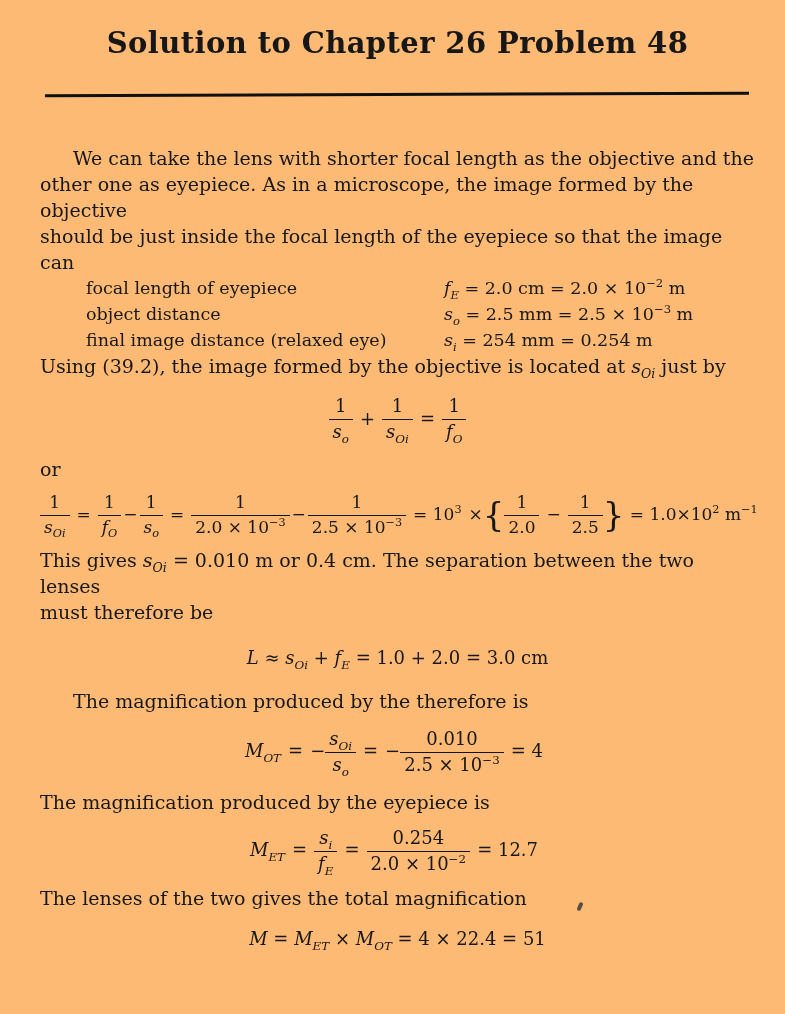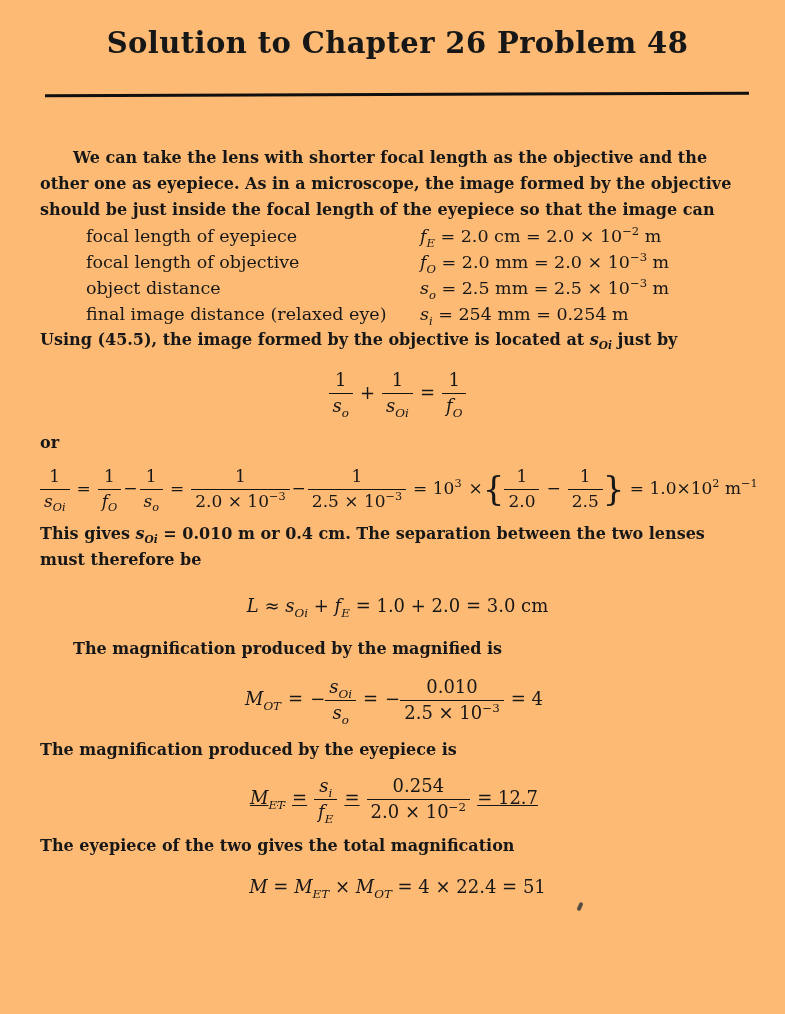--- a/index.html
+++ b/index.html
@@ -12,25 +12,25 @@
 
   .title {
     text-align:center; font-size:29px; font-weight:bold;
     margin:26px 0 0 0; letter-spacing:0.4px;
   }
   .rule {
     margin:33px 0 0 5px; width:704px; height:3.4px;
     background:#0f0f0f; transform:rotate(-0.22deg);
   }
 
-  .tl { margin:0; font-size:16px; line-height:26px;font-weight:bold; }
+  .tl { margin:0; font-size:19px; line-height:26px; }
   .first { margin-top:49px; }
   .ind { text-indent:33px; }
 
-  .grow { display:flex; font-size:17.5px; line-height:26px; }
+  .grow { display:flex; font-size:17.5px; line-height:26px;gap:24px; }
   .glabel { margin-left:46px; width:334px; flex:none; }
   .gval { white-space:nowrap; }
 
   .mi { font-style:italic; }
   sub { font-size:66%; line-height:0; }
   sup { font-size:66%; line-height:0; }
 
   .deq { text-align:center; font-size:18px; white-space:nowrap; }
   .fr { display:inline-block; vertical-align:middle; text-align:center; }
   .nm { display:block; padding:0 4px 3px 4px; line-height:1.05; }
@@ -39,21 +39,21 @@
   .opt { margin:0 2px; }
   .br { font-size:200%; font-weight:300; vertical-align:middle; line-height:0; position:relative; top:-2px; }
 
   #eqA { margin:18px 0 14px 0; }
   #eqB { margin:12px 0 10px 0; font-size:17px; }
   #p2 { margin-top:8px; }
   #eqC { margin:22px 0 20px 0; }
   #p3 { margin-top:6px; }
   #eqD { margin:16px 0 14px 0; }
   #p4 { margin-top:8px; }
-  #eqE { margin:14px 0 12px 0;text-decoration:underline; }
+  #eqE { margin:14px 0 12px 0; }
   #p5 { margin-top:8px; }
   #eqF { margin:17px 0 0 0; }
 
   .artifact {
     position:absolute; left:578px; top:902px; width:4px; height:9px;
     background:#3a3a3a; transform:rotate(24deg); border-radius:2px; opacity:0.85;
   }
 </style>
 </head>
 <body>
@@ -66,56 +66,52 @@
 
     <p class="tl ind first">We can take the lens with shorter focal length as the objective and the</p>
     <p class="tl">other one as eyepiece. As in a microscope, the image formed by the objective</p>
     <p class="tl">should be just inside the focal length of the eyepiece so that the image can</p>
 
     <div class="grow">
       <span class="glabel">focal length of eyepiece</span>
       <span class="gval"><i class="mi">f</i><sub class="mi">E</sub><span> = 2.0 cm = 2.0 × 10</span><sup>−2</sup><span> m</span></span>
     </div>
     <div class="grow">
-      <span class="glabel">focal length of objective</span>
-      <span class="gval"><i class="mi">f</i><sub class="mi">O</sub><span> = 2.0 mm = 2.0 × 10</span><sup>−3</sup><span> m</span></span>
-    </div>
-    <div class="grow">
       <span class="glabel">object distance</span>
       <span class="gval"><i class="mi">s</i><sub class="mi">o</sub><span> = 2.5 mm = 2.5 × 10</span><sup>−3</sup><span> m</span></span>
     </div>
     <div class="grow">
       <span class="glabel">final image distance (relaxed eye)</span>
       <span class="gval"><i class="mi">s</i><sub class="mi">i</sub><span> = 254 mm = 0.254 m</span><sup></sup><span></span></span>
     </div>
 
-    <p class="tl"><span>Using (45.5), the image formed by the objective is located at </span><i class="mi">s</i><sub class="mi">Oi</sub><span> just by</span></p>
+    <p class="tl"><span>Using (39.2), the image formed by the objective is located at </span><i class="mi">s</i><sub class="mi">Oi</sub><span> just by</span></p>
 
     <div class="deq" id="eqA">
       <span class="fr"><span class="nm">1</span><span class="dn"><i class="mi">s</i><sub class="mi">o</sub></span></span><span class="op">+</span><span class="fr"><span class="nm">1</span><span class="dn"><i class="mi">s</i><sub class="mi">Oi</sub></span></span><span class="op">=</span><span class="fr"><span class="nm">1</span><span class="dn"><i class="mi">f</i><sub class="mi">O</sub></span></span>
     </div>
 
     <p class="tl"><span>or</span></p>
 
     <div class="deq" id="eqB">
       <span class="fr"><span class="nm">1</span><span class="dn"><i class="mi">s</i><sub class="mi">Oi</sub></span></span><span class="op">=</span><span class="fr"><span class="nm">1</span><span class="dn"><i class="mi">f</i><sub class="mi">O</sub></span></span><span class="opt">−</span><span class="fr"><span class="nm">1</span><span class="dn"><i class="mi">s</i><sub class="mi">o</sub></span></span><span class="op">=</span><span class="fr"><span class="nm">1</span><span class="dn"><span>2.0 × 10</span><sup>−3</sup></span></span><span class="opt">−</span><span class="fr"><span class="nm">1</span><span class="dn"><span>2.5 × 10</span><sup>−3</sup></span></span><span class="op"><span>= 10</span><sup>3</sup></span><span>×</span><span class="br">{</span><span class="fr"><span class="nm">1</span><span class="dn">2.0</span></span><span class="op">−</span><span class="fr"><span class="nm">1</span><span class="dn">2.5</span></span><span class="br">}</span><span> = 1.0×10</span><sup>2</sup><span> m</span><sup>−1</sup>
     </div>
 
     <p class="tl" id="p2"><span>This gives </span><i class="mi">s</i><sub class="mi">Oi</sub><span> = 0.010 m or 0.4 cm. The separation between the two lenses</span></p>
     <p class="tl">must therefore be</p>
 
     <div class="deq" id="eqC"><i class="mi">L</i><span> ≈ </span><i class="mi">s</i><sub class="mi">Oi</sub><span> + </span><i class="mi">f</i><sub class="mi">E</sub><span> = 1.0 + 2.0 = 3.0 cm</span></div>
 
-    <p class="tl ind" id="p3">The magnification produced by the magnified is</p>
+    <p class="tl ind" id="p3">The magnification produced by the therefore is</p>
 
     <div class="deq" id="eqD"><i class="mi">M</i><sub class="mi">OT</sub><span class="op">=</span><span>−</span><span class="fr"><span class="nm"><i class="mi">s</i><sub class="mi">Oi</sub></span><span class="dn"><i class="mi">s</i><sub class="mi">o</sub></span></span><span class="op">=</span><span>−</span><span class="fr"><span class="nm">0.010</span><span class="dn"><span>2.5 × 10</span><sup>−3</sup></span></span><span class="op">= 4</span></div>
 
     <p class="tl" id="p4">The magnification produced by the eyepiece is</p>
 
     <div class="deq" id="eqE"><i class="mi">M</i><sub class="mi">ET</sub><span class="op">=</span><span class="fr"><span class="nm"><i class="mi">s</i><sub class="mi">i</sub></span><span class="dn"><i class="mi">f</i><sub class="mi">E</sub></span></span><span class="op">=</span><span class="fr"><span class="nm">0.254</span><span class="dn"><span>2.0 × 10</span><sup>−2</sup></span></span><span class="op">= 12.7</span></div>
 
-    <p class="tl" id="p5">The eyepiece of the two gives the total magnification</p>
+    <p class="tl" id="p5">The lenses of the two gives the total magnification</p>
 
     <div class="deq" id="eqF"><i class="mi">M</i><span> = </span><i class="mi">M</i><sub class="mi">ET</sub><span> × </span><i class="mi">M</i><sub class="mi">OT</sub><span> = 4 × 22.4 = 51</span></div>
 
   </div>
   <div class="artifact"></div>
 </div>
 
 </body></html>

